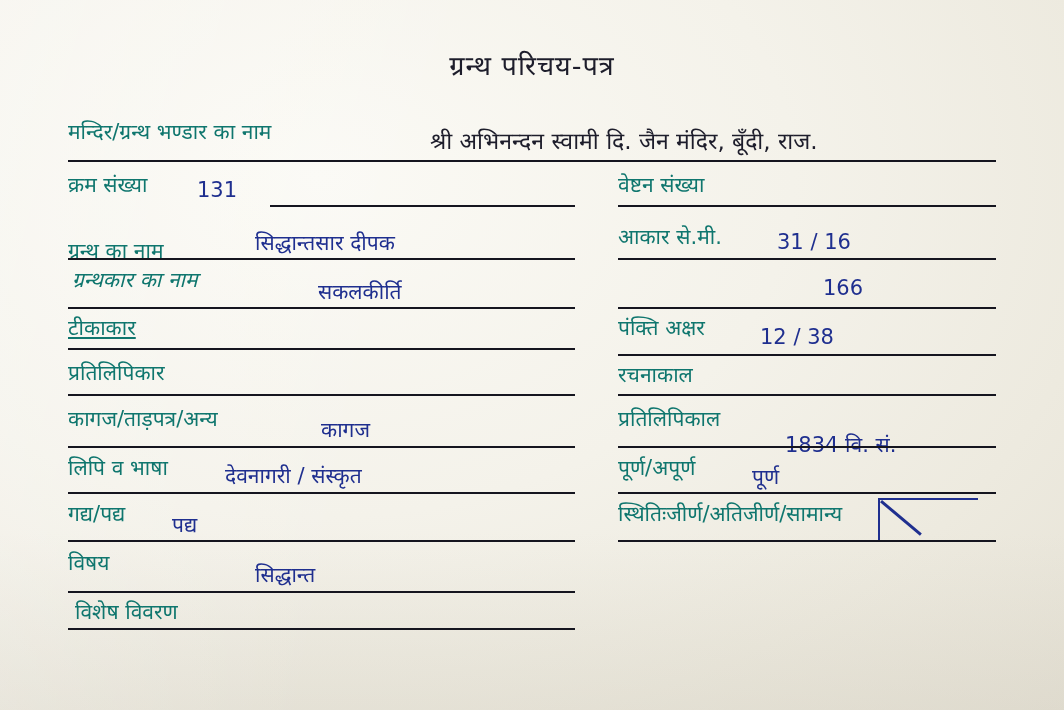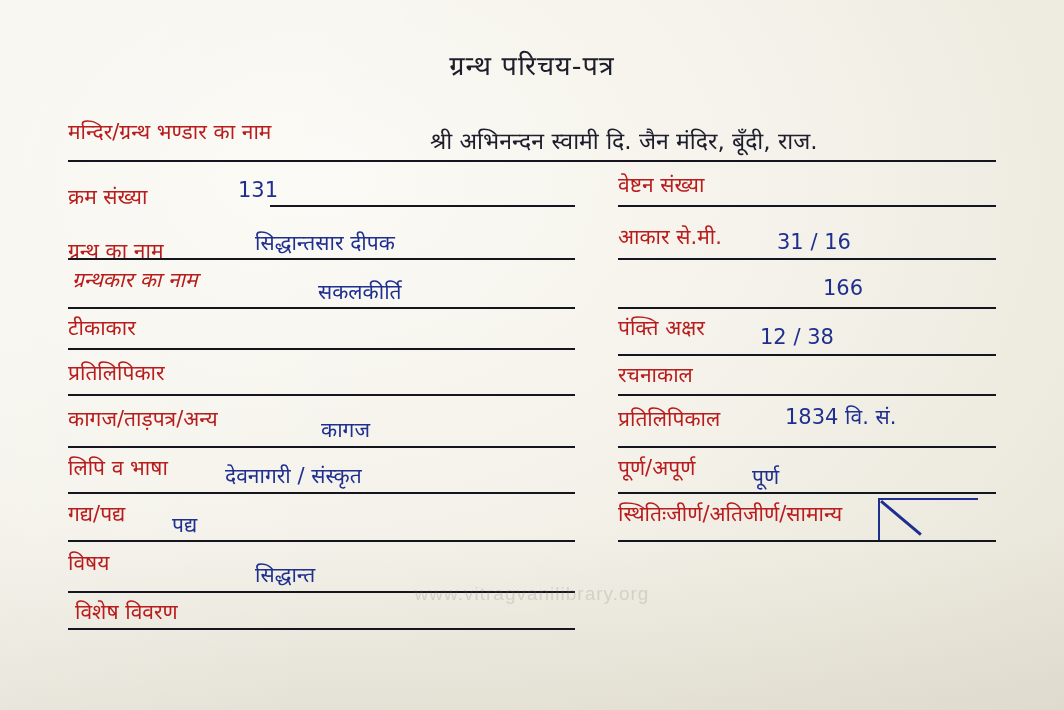--- a/index.html
+++ b/index.html
@@ -53,21 +53,21 @@
     text-align: center;
     font-size: 19px;
     color: rgba(120,120,120,0.22);
     letter-spacing: 1px;
     font-family: "Liberation Sans", sans-serif;
   }
   
   .lbl {
     position: absolute;
     font-size: 21px;
-    color: #b91c1c;
+    color: #0f766e;
     white-space: nowrap;
     font-family: "DejaVu Sans", sans-serif;
   }
   
   .val {
     position: absolute;
     font-size: 21px;
     color: #1f2f8f;
     white-space: nowrap;
     font-family: "DejaVu Sans", sans-serif;
@@ -103,33 +103,33 @@
 <div class="paper"></div>
 
 <div class="sheet">
 
   <div class="title">ग्रन्थ परिचय-पत्र</div>
 
   <div class="lbl" style="top:117px; left:68px;">मन्दिर/ग्रन्थ भण्डार का नाम</div>
   <div class="topname" style="top:124px; left:430px;">श्री अभिनन्दन स्वामी दि. जैन मंदिर, बूँदी, राज.</div>
   <div class="rule" style="top:160px; left:68px; width:928px;"></div>
 
-  <div class="lbl" style="top:170px; left:68px;margin-top:12px;">क्रम संख्या</div>
-  <div class="val" style="top:178px; left:197px;margin-left:41px;">131</div>
+  <div class="lbl" style="top:170px; left:68px;">क्रम संख्या</div>
+  <div class="val" style="top:178px; left:197px;">131</div>
   <div class="rule" style="top:205px; left:270px; width:305px;"></div>
 
   <div class="lbl" style="top:236px; left:68px;">ग्रन्थ का नाम</div>
   <div class="val" style="top:228px; left:255px;">सिद्धान्तसार दीपक</div>
   <div class="rule" style="top:258px; left:68px; width:507px;"></div>
 
   <div class="lbl" style="top:265px; left:72px;font-style:italic;">ग्रन्थकार का नाम</div>
   <div class="val" style="top:277px; left:318px;">सकलकीर्ति</div>
   <div class="rule" style="top:307px; left:68px; width:507px;"></div>
 
-  <div class="lbl" style="top:313px; left:68px;">टीकाकार</div>
+  <div class="lbl" style="top:313px; left:68px;text-decoration:underline;">टीकाकार</div>
   <div class="val" style="top:318px; left:255px;"></div>
   <div class="rule" style="top:348px; left:68px; width:507px;"></div>
 
   <div class="lbl" style="top:358px; left:68px;">प्रतिलिपिकार</div>
   <div class="val" style="top:363px; left:280px;"></div>
   <div class="rule" style="top:394px; left:68px; width:507px;"></div>
 
   <div class="lbl" style="top:404px; left:68px;">कागज/ताड़पत्र/अन्य</div>
   <div class="val" style="top:415px; left:321px;">कागज</div>
   <div class="rule" style="top:446px; left:68px; width:507px;"></div>
@@ -163,27 +163,26 @@
 
   <div class="lbl" style="top:313px; left:618px;">पंक्ति अक्षर</div>
   <div class="val" style="top:325px; left:760px;">12 / 38</div>
   <div class="rule" style="top:354px; left:618px; width:378px;"></div>
 
   <div class="lbl" style="top:360px; left:618px;">रचनाकाल</div>
   <div class="val" style="top:366px; left:790px;"></div>
   <div class="rule" style="top:394px; left:618px; width:378px;"></div>
 
   <div class="lbl" style="top:404px; left:618px;">प्रतिलिपिकाल</div>
-  <div class="val" style="top:402px; left:785px;">1834 वि. सं.</div>
+  <div class="val" style="top:430px; left:785px;">1834 वि. सं.</div>
   <div class="rule" style="top:446px; left:618px; width:378px;"></div>
 
   <div class="lbl" style="top:453px; left:618px;">पूर्ण/अपूर्ण</div>
   <div class="val" style="top:462px; left:752px;">पूर्ण</div>
   <div class="rule" style="top:492px; left:618px; width:378px;"></div>
 
   <div class="lbl" style="top:499px; left:618px;">स्थितिःजीर्ण/अतिजीर्ण/सामान्य</div>
   <div class="markup-box" style="top:498px; left:878px; width:98px; height:42px;"></div>
   <div class="slash" style="top:500px; left:882px; width:52px; height:3px; transform: rotate(40deg);"></div>
   <div class="rule" style="top:540px; left:618px; width:378px;"></div>
 
-  <div class="watermark">www.vitragvanilibrary.org</div>
 
 </div>
 
 </body></html>

